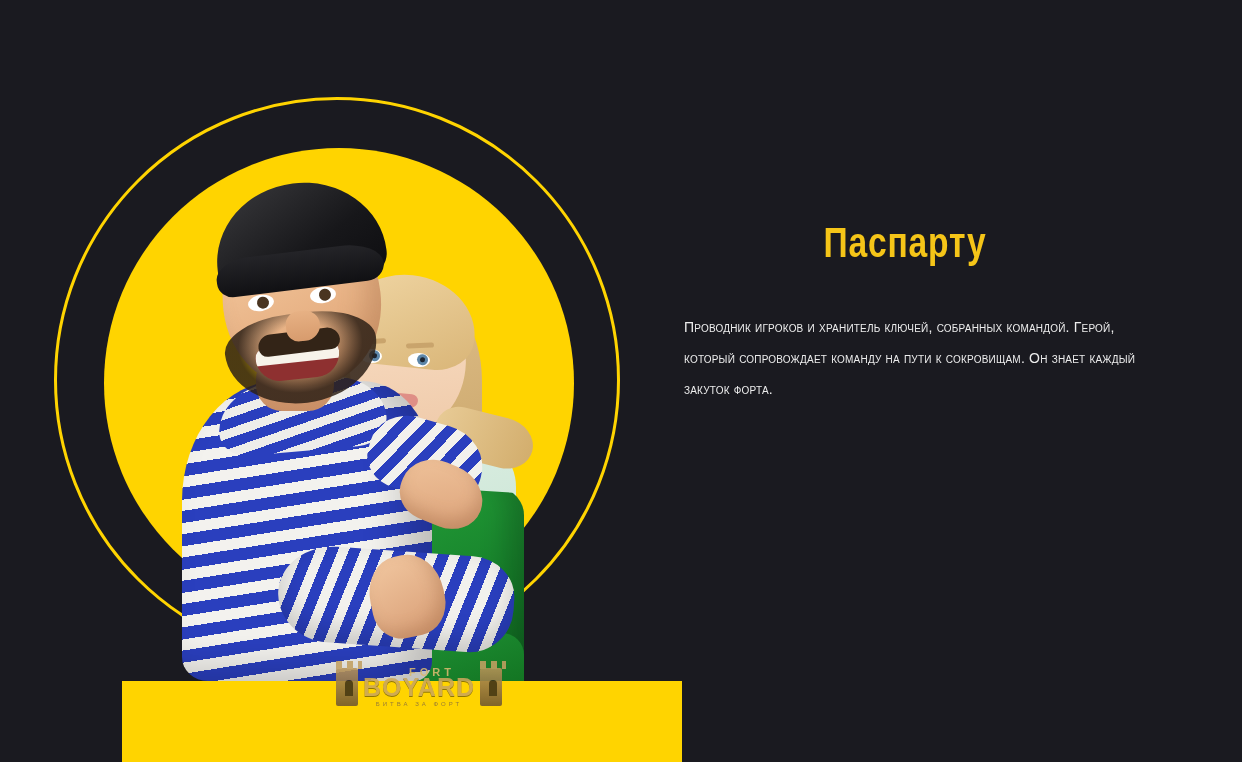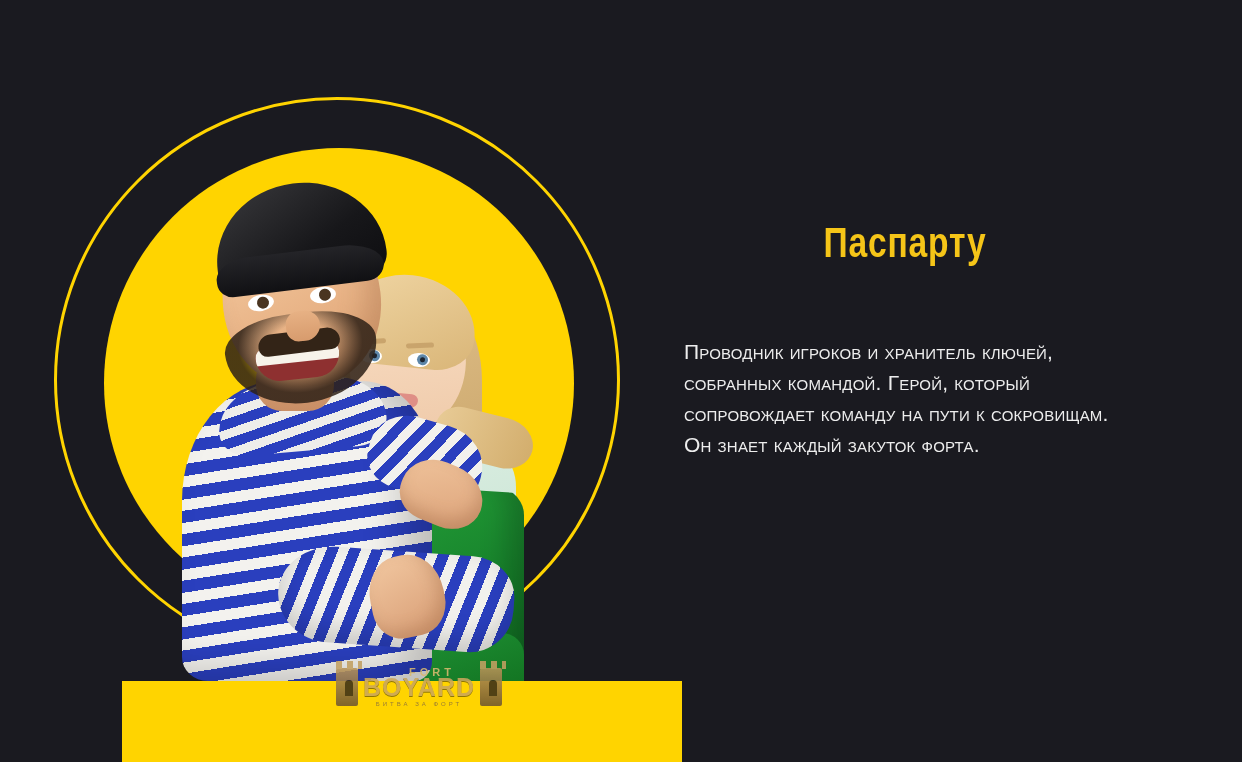--- a/index.html
+++ b/index.html
@@ -318,23 +318,23 @@
     letter-spacing:1px;
     text-align:center;
     transform:scaleX(.80);
     transform-origin:center;
     margin-left:96px;
     width:250px;
     line-height:1;
     padding-top:22px;
   }
   .body-text {
-    margin-top:72px;
+    margin-top:48px;
     color:#EDEDED;
-    font-size:21px;
+    font-size:14px;
     line-height:31px;
     font-variant:small-caps;
     letter-spacing:.2px;
     width:452px;
   }
 </style>
 </head>
 <body>
 
 <div class="slide">

